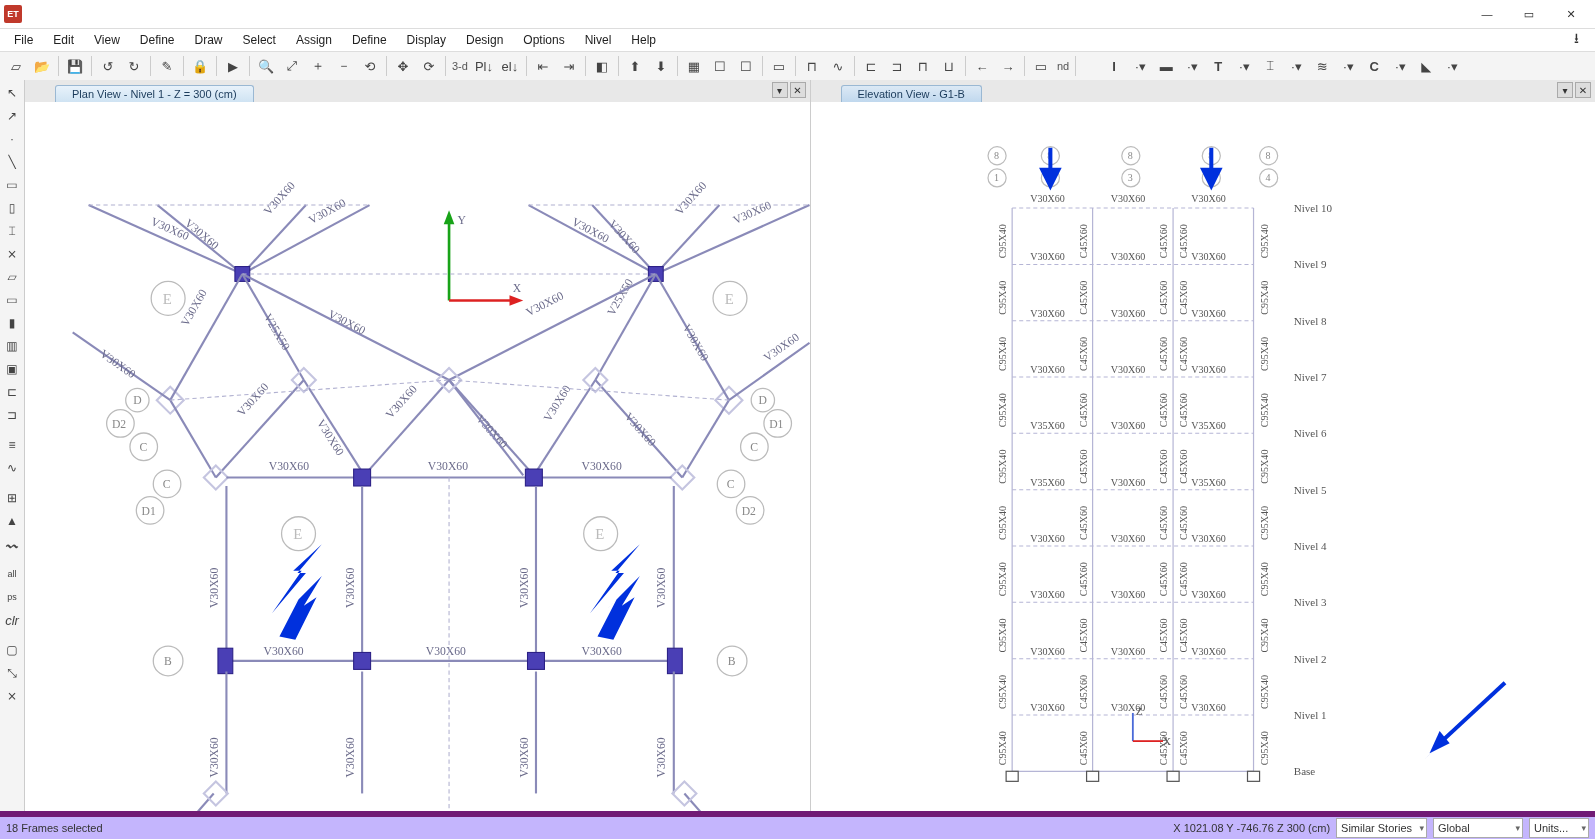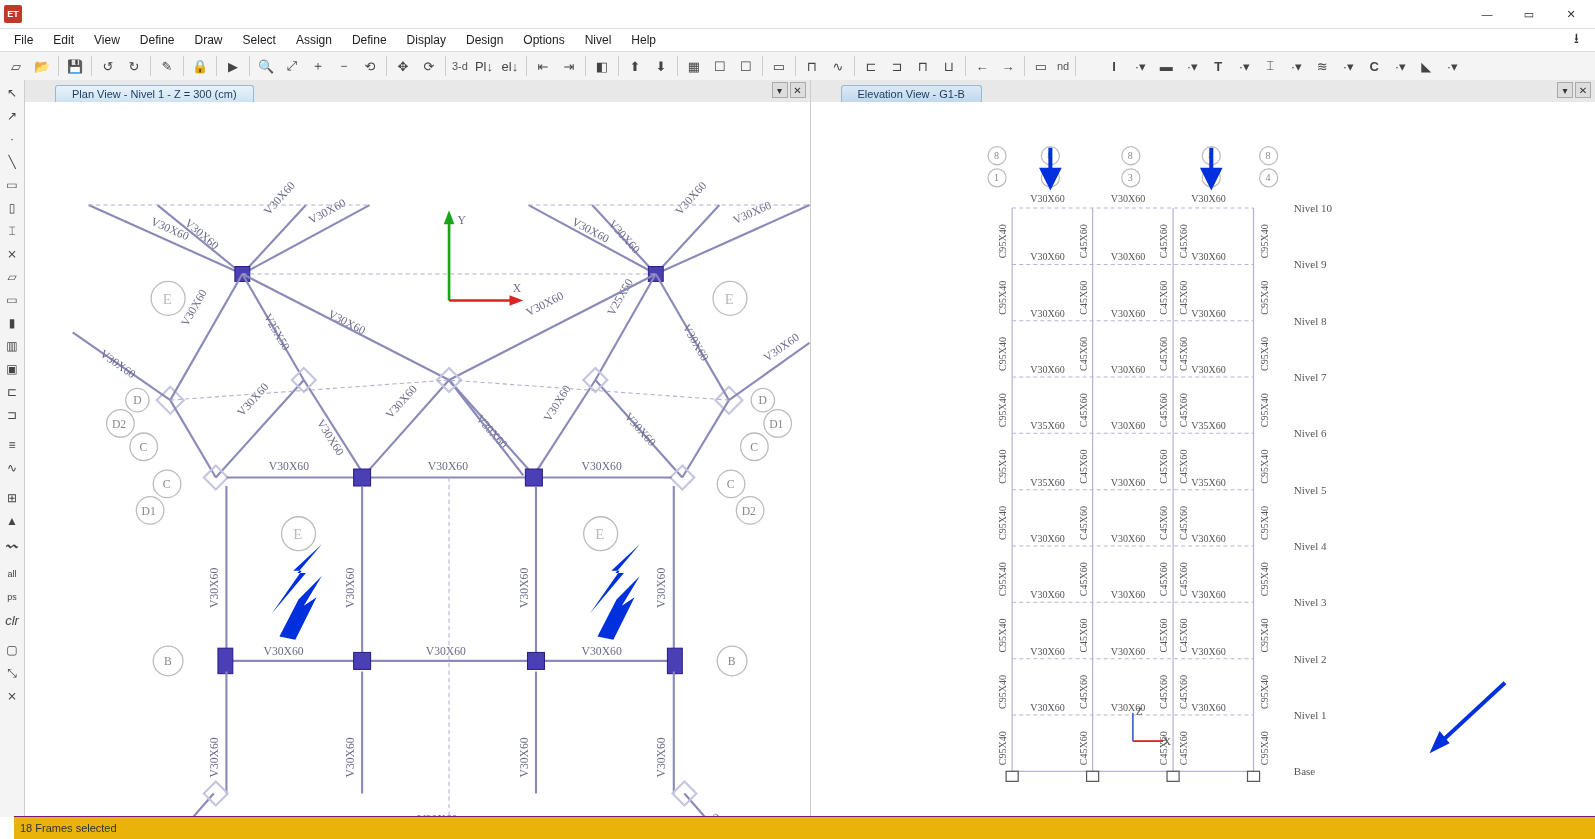--- a/index.html
+++ b/index.html
@@ -20,21 +20,21 @@
   .stbtn{width:20px;height:20px;display:flex;align-items:center;justify-content:center;font-size:12px;color:#444;border:1px solid transparent}
   .views{flex:1;display:flex}
   .panel{flex:1;display:flex;flex-direction:column;border-right:1px solid #ccc}
   .panel:last-child{border-right:none}
   .tabbar{height:22px;background:#e8e8e8;display:flex;align-items:flex-end;padding-left:30px;position:relative}
   .tab{background:linear-gradient(#dce9f5,#c0d8ee);border:1px solid #9ab8d3;border-bottom:none;padding:2px 16px;font-size:11px;color:#1a3a5a;border-radius:3px 3px 0 0;position:relative}
   .tab.active{background:linear-gradient(#e8f2fb,#cfe3f3)}
   .tabctrl{position:absolute;right:4px;top:2px;display:flex;gap:2px}
   .tabx{width:14px;height:14px;display:flex;align-items:center;justify-content:center;font-size:10px;color:#333;background:#ddd;border:1px solid #aaa}
   .canvas{flex:1;position:relative;background:#fff;overflow:hidden}
-  .statusbar{position:absolute;bottom:0;left:14px;right:0;height:22px;background:#eab308;border-top:1px solid #701a75;display:flex;align-items:center;padding:0 6px;font-size:11px;color:#333}
+  .statusbar{position:absolute;bottom:0;left:0;right:0;height:22px;background:#c4b5fd;border-top:6px solid #701a75;display:flex;align-items:center;padding:0 6px;font-size:11px;color:#333}
   .statusbar .right{margin-left:auto;display:flex;align-items:center;gap:6px}
   .combo{height:18px;border:1px solid #aaa;background:#fff;font-size:11px;padding:0 14px 0 4px;display:flex;align-items:center;position:relative;min-width:70px}
   .combo::after{content:"▾";position:absolute;right:2px;color:#666;font-size:9px}
   
   
   .plan svg text{font-size:11px;fill:#6a6a8a;font-family:Tahoma}
   .plan svg .beam{stroke:#8a8ab8;stroke-width:2;fill:none}
   .plan svg .beamdash{stroke:#b0b0d0;stroke-width:1;stroke-dasharray:4 3;fill:none}
   .plan svg .colnode{fill:#4a3fb5;stroke:#2a1f85}
   .plan svg .gridhub{fill:none;stroke:#c5c5e0;stroke-width:2}
@@ -557,13 +557,19 @@
             <line x1="690" y1="552" x2="622" y2="615" stroke="#0030dd" stroke-width="4"></line>
             <polygon points="615,622 635,612 625,600" fill="#0030dd"></polygon>
           </svg>
       </div>
     </div>
   </div>
 </div>
 
 <div class="statusbar">
   <span>18 Frames selected</span>
+  <div class="right">
+    <span>X 1021.08  Y -746.76  Z 300 (cm)</span>
+    <div class="combo">Similar Stories</div>
+    <div class="combo">Global</div>
+    <div class="combo" style="min-width:40px">Units...</div>
+  </div>
 </div>
 
 </body></html>

